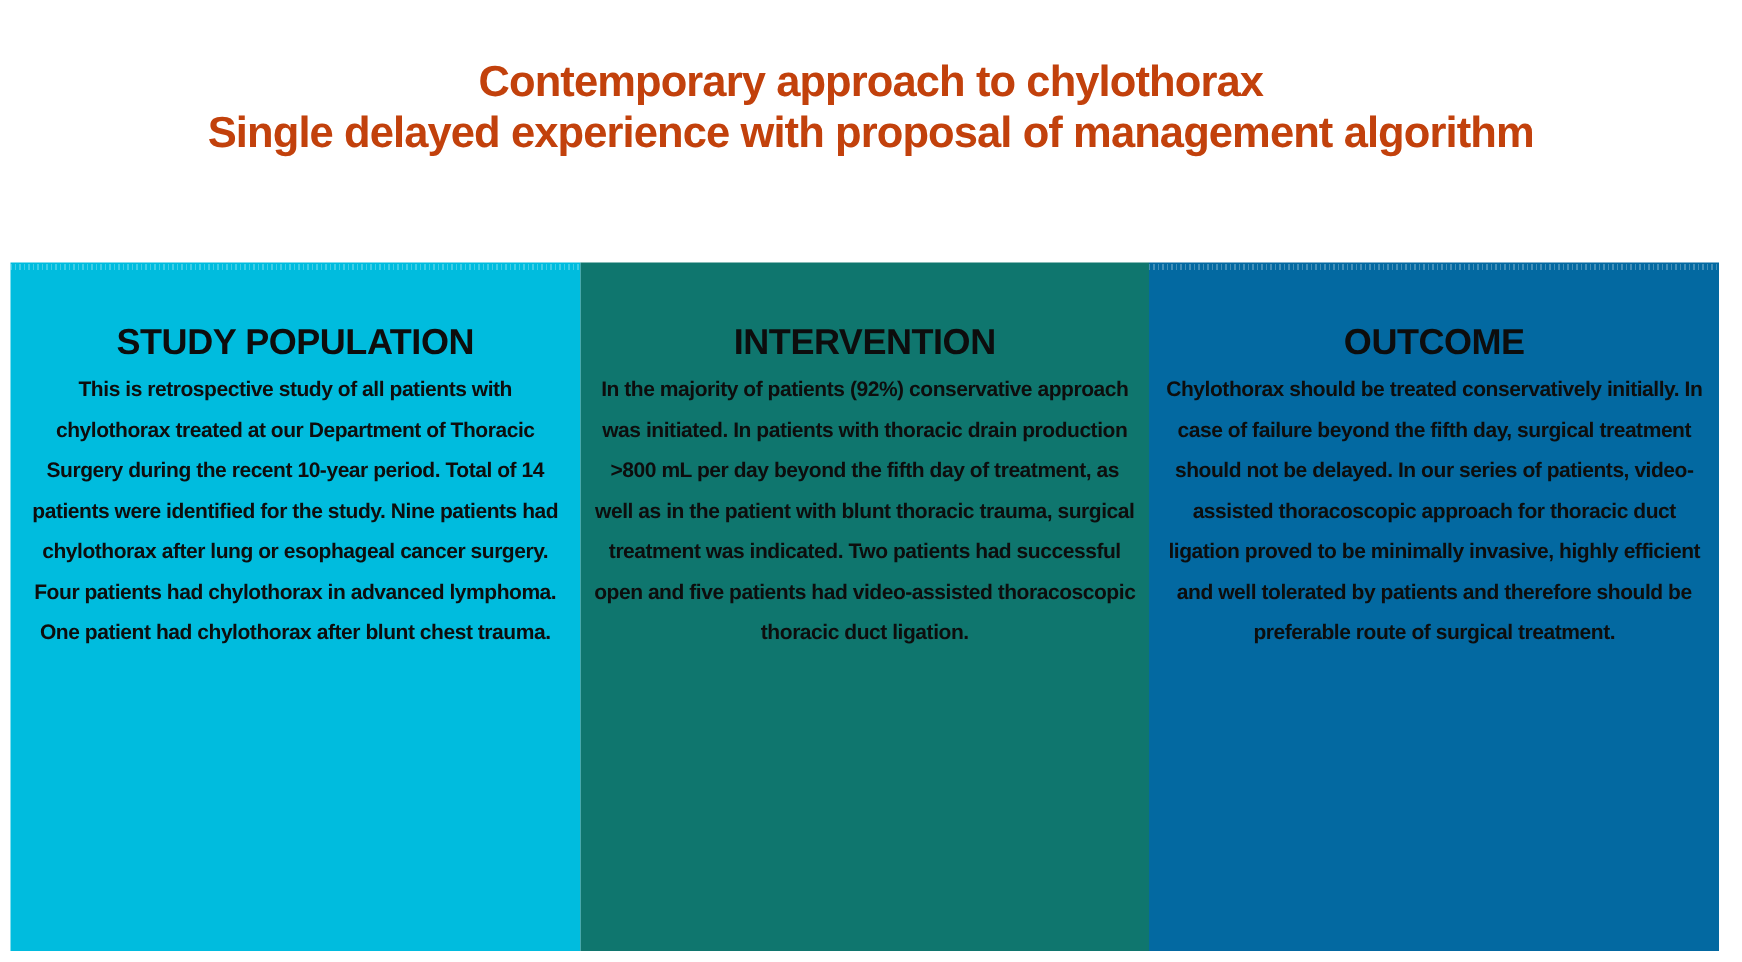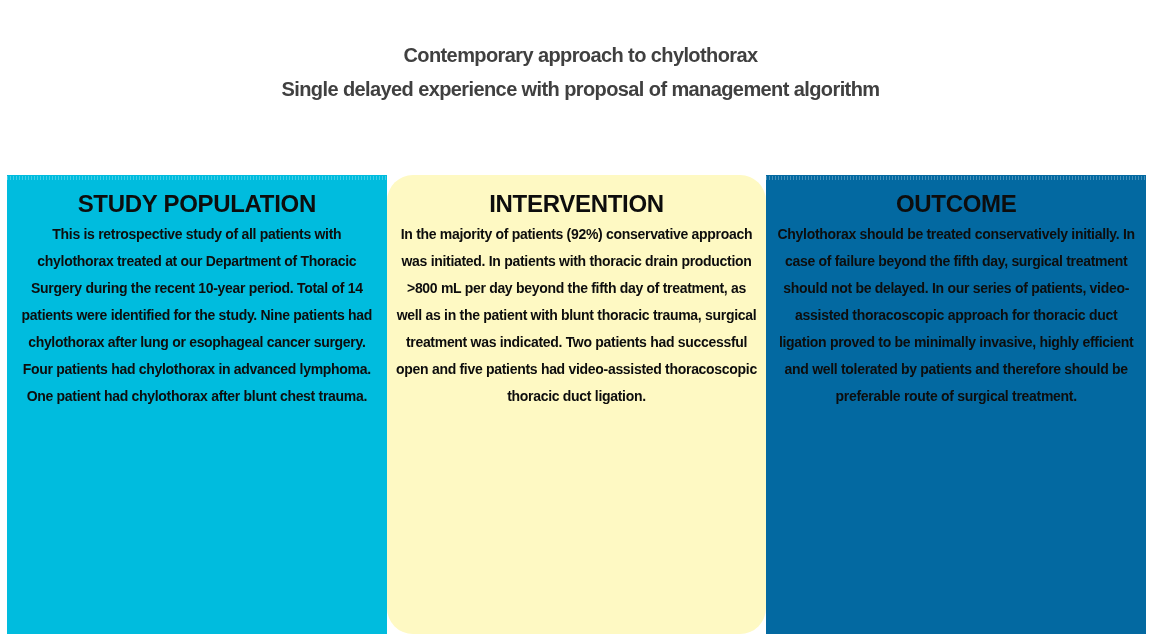--- a/index.html
+++ b/index.html
@@ -14,38 +14,38 @@
     height: 641px;
     background: #ffffff;
     overflow: hidden;
   }
   .title-block {
     position: absolute;
     top: 38px;
     left: 0;
     width: 1161px;
     text-align: center;
-    color: #404040;
+    color: #c2410c;
     font-weight: bold;
-    font-size: 20px;
+    font-size: 29px;
     line-height: 34px;
     letter-spacing: -0.6px;
   }
   .panels-row {
     position: absolute;
     left: 7px;
     top: 175px;
     width: 1139px;
     height: 459px;
     display: flex;
   }
   .panel {
     flex: 1 1 0;
     box-sizing: border-box;
-    padding: 15px 9px 0 9px;
+    padding: 40px 9px 0 9px;
     text-align: center;
     color: #0d0d0d;
     position: relative;
   }
   .panel-texture::before {
     content: "";
     position: absolute;
     top: 1px;
     left: 0;
     right: 0;
@@ -81,21 +81,21 @@
     <div>Single delayed experience with proposal of management algorithm</div>
   </div>
 
   <div class="panels-row">
 
     <div class="panel panel-texture" style="background-color: rgb(0, 188, 222);">
       <h2 class="panel-heading">STUDY POPULATION</h2>
       <div class="panel-body">This is retrospective study of all patients with chylothorax treated at our Department of Thoracic Surgery during the recent 10-year period. Total of 14 patients were identified for the study. Nine patients had chylothorax after lung or esophageal cancer surgery. Four patients had chylothorax in advanced lymphoma. One patient had chylothorax after blunt chest trauma.</div>
     </div>
 
-    <div class="panel" style="background-color: #fef9c3; border-radius: 26px;">
+    <div class="panel" style="background-color: #0f766e;">
       <h2 class="panel-heading">INTERVENTION</h2>
       <div class="panel-body">In the majority of patients (92%) conservative approach was initiated. In patients with thoracic drain production &gt;800 mL per day beyond the fifth day of treatment, as well as in the patient with blunt thoracic trauma, surgical treatment was indicated. Two patients had successful open and five patients had video-assisted thoracoscopic thoracic duct ligation.</div>
     </div>
 
     <div class="panel panel-texture" style="background-color: #0369a1;">
       <h2 class="panel-heading">OUTCOME</h2>
       <div class="panel-body">Chylothorax should be treated conservatively initially. In case of failure beyond the fifth day, surgical treatment should not be delayed. In our series of patients, video-assisted thoracoscopic approach for thoracic duct ligation proved to be minimally invasive, highly efficient and well tolerated by patients and therefore should be preferable route of surgical treatment.</div>
     </div>
 
   </div>

